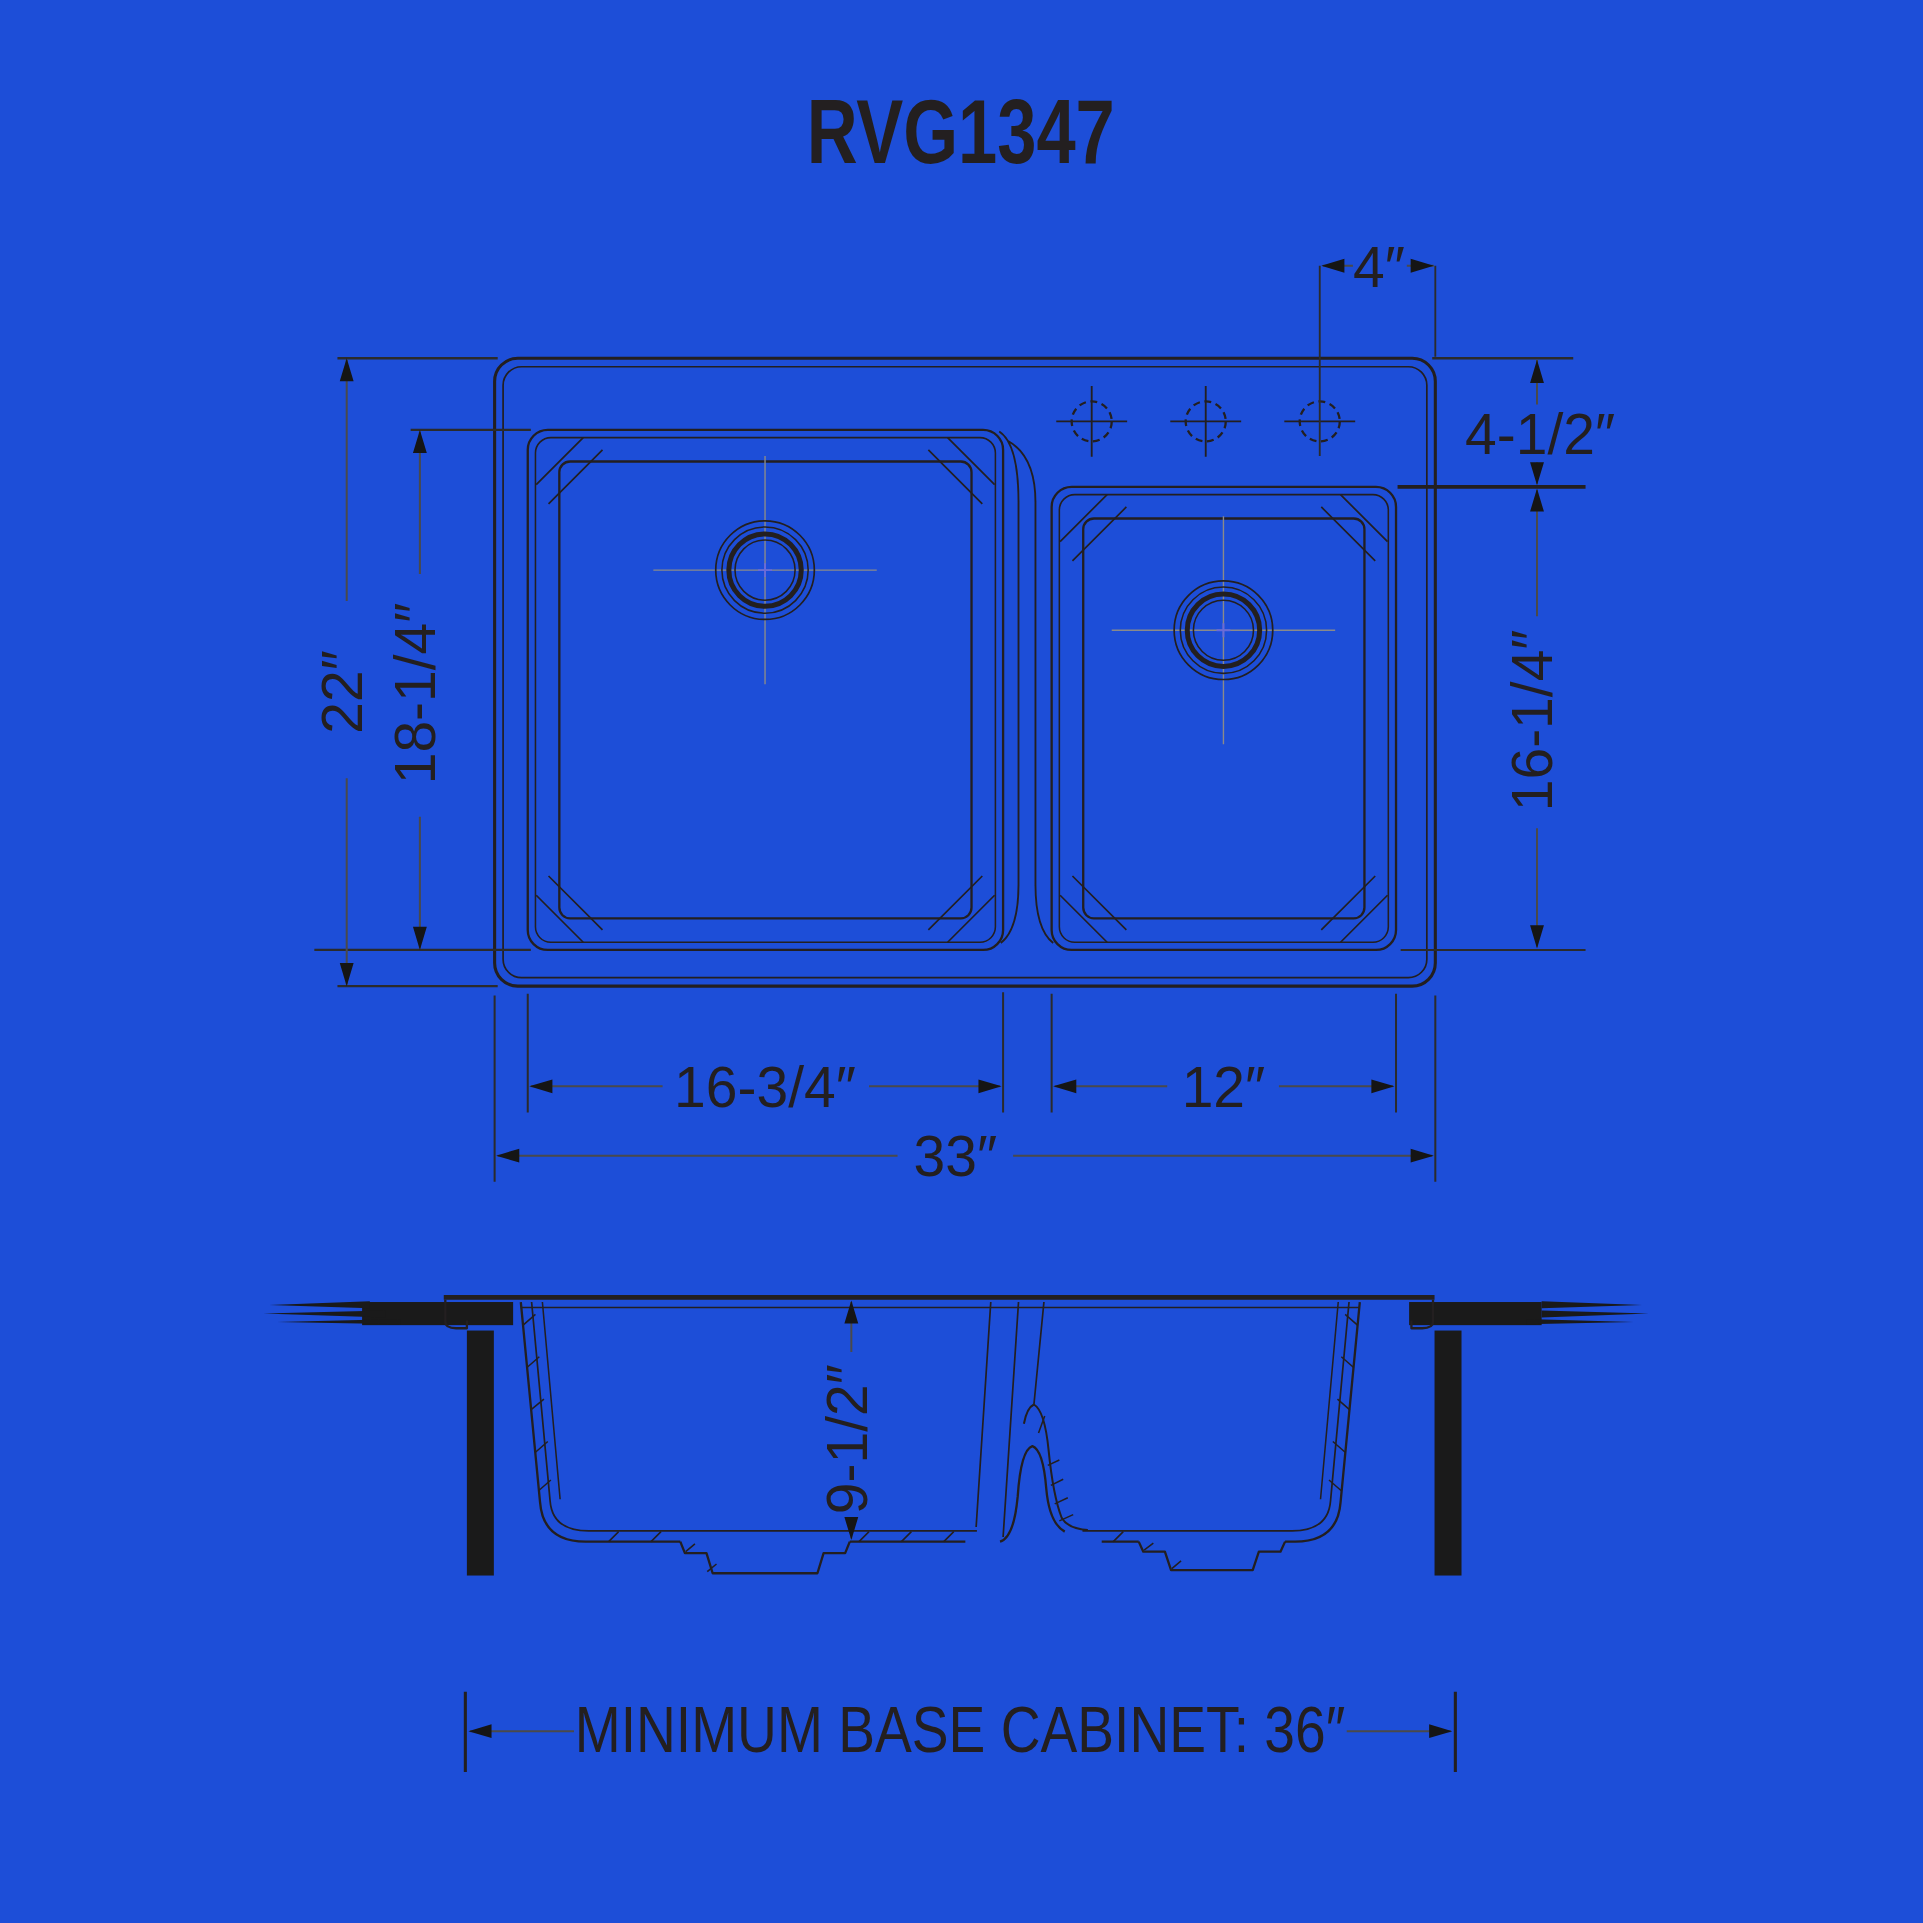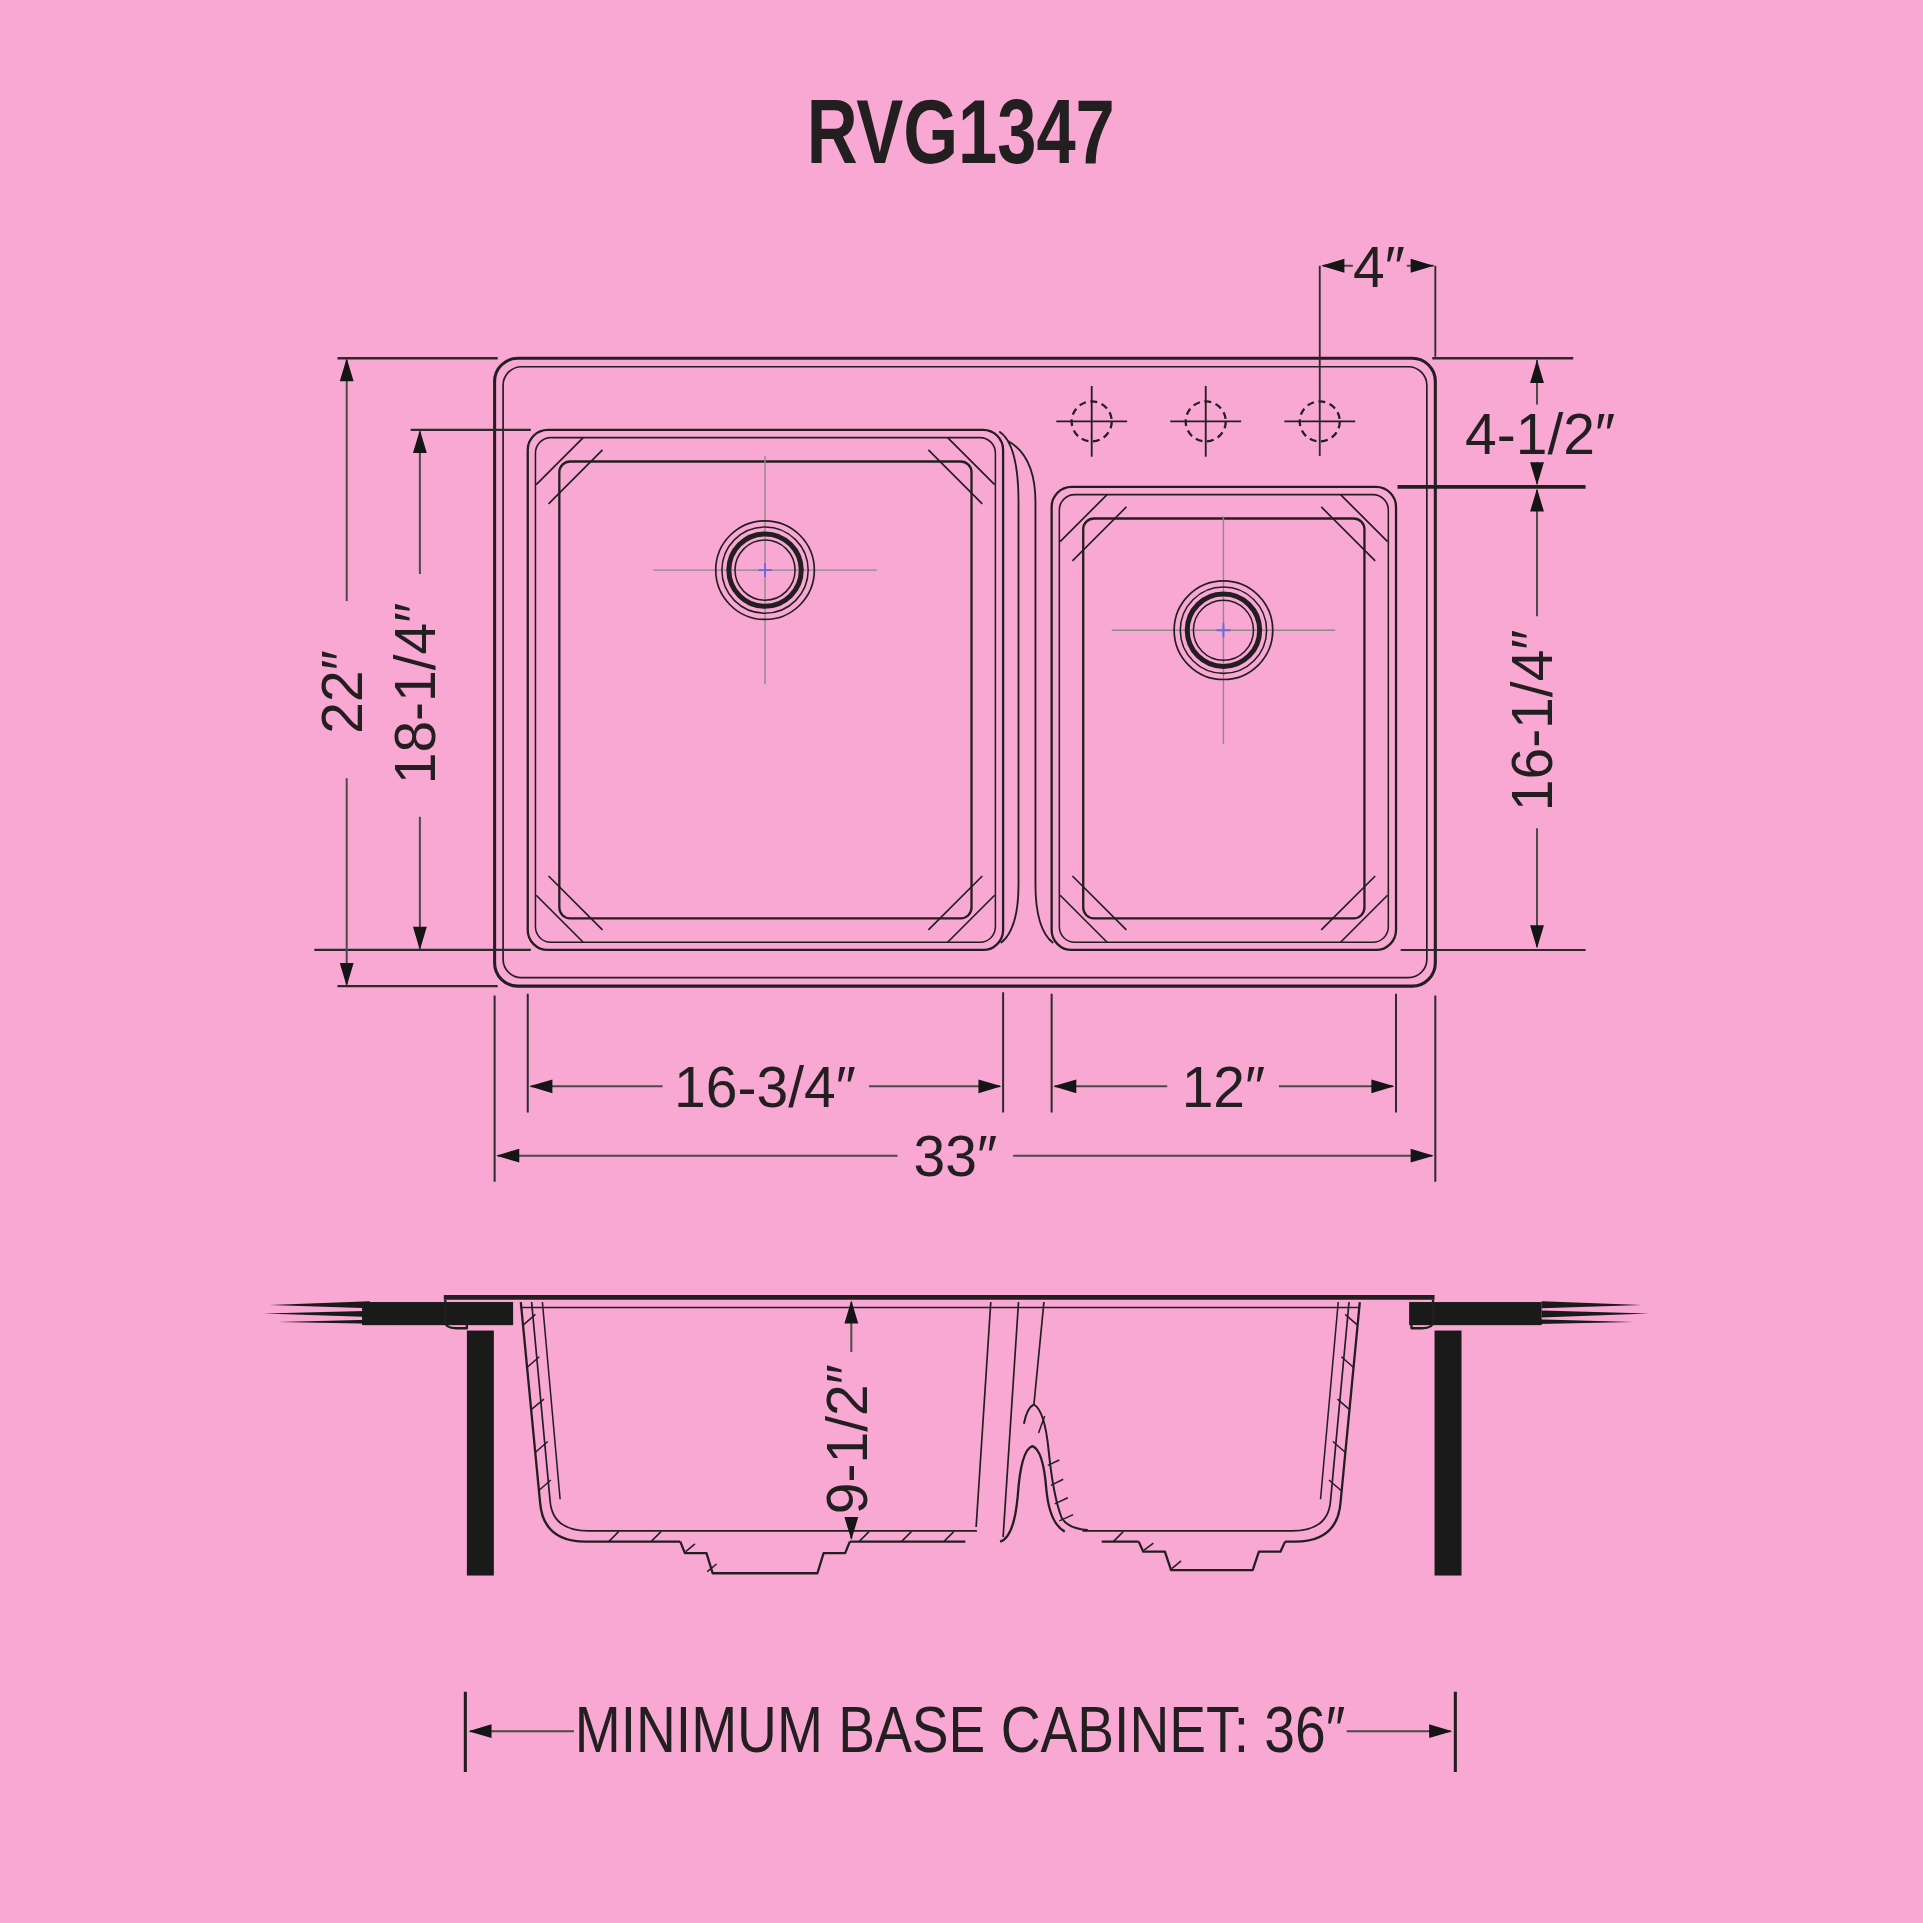--- a/index.html
+++ b/index.html
@@ -1,16 +1,16 @@
 <!DOCTYPE html>
 <html style="font-size:12.3px"><head>
 <meta charset="utf-8">
 <style>
   html,body{margin:0;padding:0;background:#ffffff;}
-  .page{width:1923px;height:1923px;background:#f9a8d4;position:relative;overflow:hidden;}
+  .page{width:1923px;height:1923px;background:#1d4ed8;position:relative;overflow:hidden;}
   svg{display:block;}
   
   .ln{fill:none;stroke:#231f20;stroke-linecap:butt;stroke-linejoin:round;}
   .sw2{stroke-width:2;} .sw22{stroke-width:2.2;} .sw24{stroke-width:2.4;} .sw26{stroke-width:2.6;}
   .sw3{stroke-width:3;} .sw4{stroke-width:4;} .sw5{stroke-width:5;} .sw6{stroke-width:6;} .sw65{stroke-width:6.5;}
   .dash{stroke-dasharray:9 6;}
   .ext{fill:none;stroke:#2b2b2b;stroke-width:3;}
   .ext24{fill:none;stroke:#2b2b2b;stroke-width:2.4;}
   .ext26{fill:none;stroke:#2b2b2b;stroke-width:2.6;}
   .dim{fill:none;stroke:#4a4a4a;stroke-width:2.6;}

